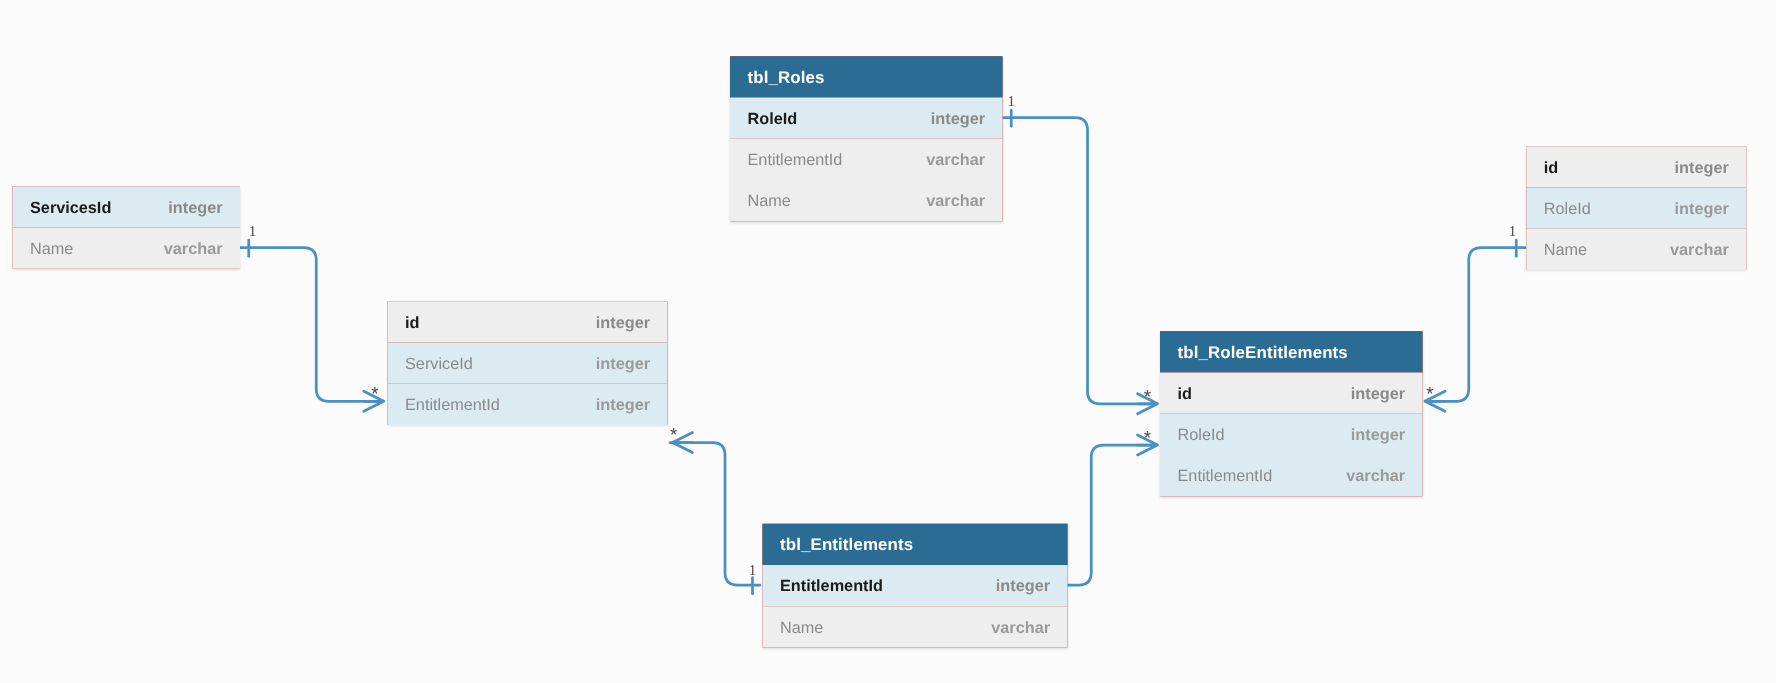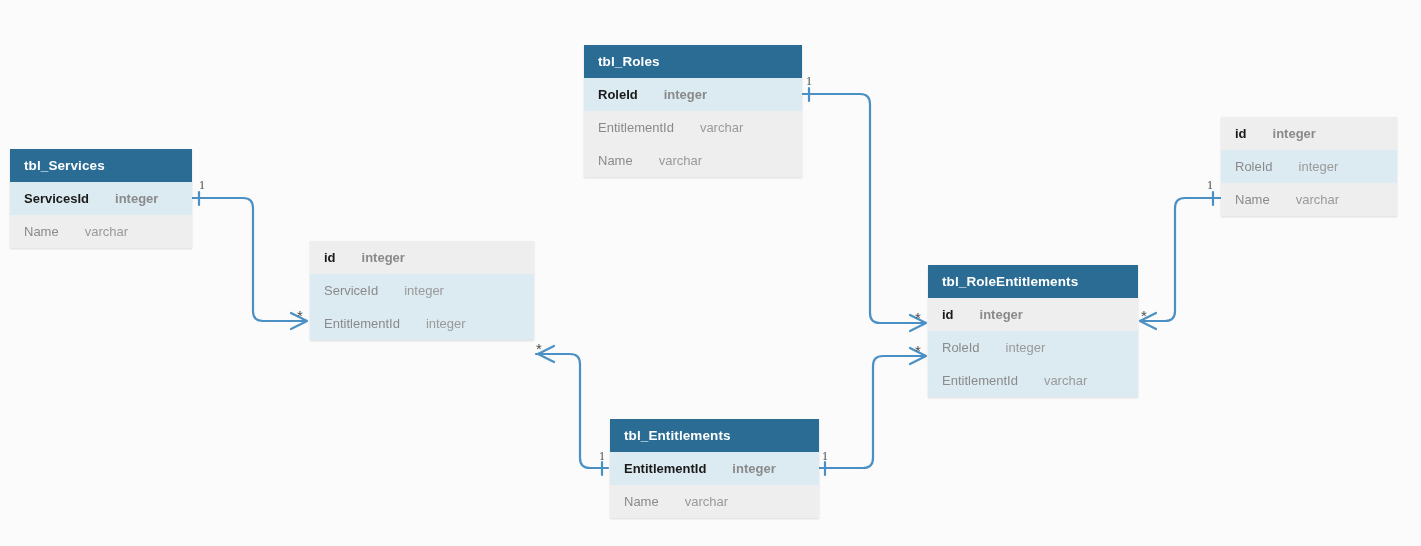--- a/index.html
+++ b/index.html
@@ -27,29 +27,30 @@
     height:33px;
     padding:0 14px;
     box-sizing:border-box;
     white-space:nowrap;
     letter-spacing:0.1px;
   }
   .row{
     height:33px;
     display:flex;
     align-items:center;
+    justify-content:space-between;
     padding:0 14px;
     box-sizing:border-box;
     font-size:13px;
     white-space:nowrap;
   }
   .row.plain{background:#eeeeee;}
   .row.hl{background:#dcebf2;}
   .col-name{color:#8a8a8a;font-weight:normal;}
-  .col-type{color:#9a9a9a;font-weight:normal;padding-left:26px;}
+  .col-type{color:#9a9a9a;font-weight:bold;padding-left:26px;}
   .row.pk .col-name{color:#1a1a1a;font-weight:bold;}
   .row.pk .col-type{color:#8a8a8a;font-weight:bold;}
   .card-label{
     position:absolute;
     font-size:12px;
     color:#4a4a4a;
     font-family:"Liberation Serif", serif;
   }
   .card-label.star{font-size:15px;line-height:8px;font-family:"Liberation Sans",sans-serif;}
 </style>
@@ -94,21 +95,20 @@
   <span class="card-label star" style="left:915px;top:314px;">*</span>
 
   <span class="card-label" style="left:822px;top:449px;">1</span>
   <span class="card-label star" style="left:915px;top:347px;">*</span>
 
   <span class="card-label" style="left:1207px;top:178px;">1</span>
   <span class="card-label star" style="left:1141px;top:312px;">*</span>
 
   <div id="tables-layer">
       <div class="table" style="left: 10px; top: 149px; width: 182px;">
-        <div class="tbl-header">tbl_Services</div>
         <div class="row hl pk">
           <span class="col-name">ServicesId</span>
           <span class="col-type">integer</span>
         </div>
         <div class="row plain">
           <span class="col-name">Name</span>
           <span class="col-type">varchar</span>
         </div>
       </div>
       <div class="table" style="left: 584px; top: 45px; width: 218px;">
@@ -162,21 +162,21 @@
         </div>
         <div class="row hl">
           <span class="col-name">RoleId</span>
           <span class="col-type">integer</span>
         </div>
         <div class="row hl">
           <span class="col-name">EntitlementId</span>
           <span class="col-type">varchar</span>
         </div>
       </div>
-      <div class="table" style="left: 610px; top: 419px; width: 209px;">
+      <div class="table" style="left: 610px; top: 419px; width: 244px;">
         <div class="tbl-header">tbl_Entitlements</div>
         <div class="row hl pk">
           <span class="col-name">EntitlementId</span>
           <span class="col-type">integer</span>
         </div>
         <div class="row plain">
           <span class="col-name">Name</span>
           <span class="col-type">varchar</span>
         </div>
       </div>

